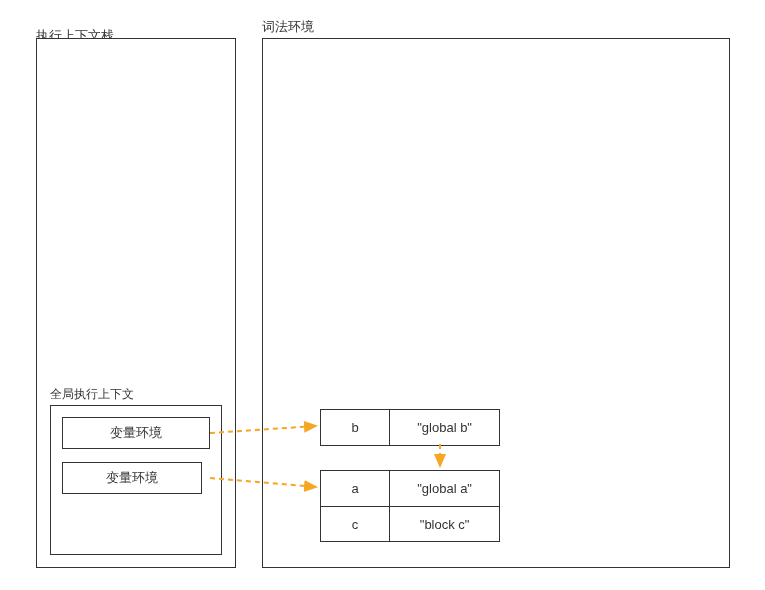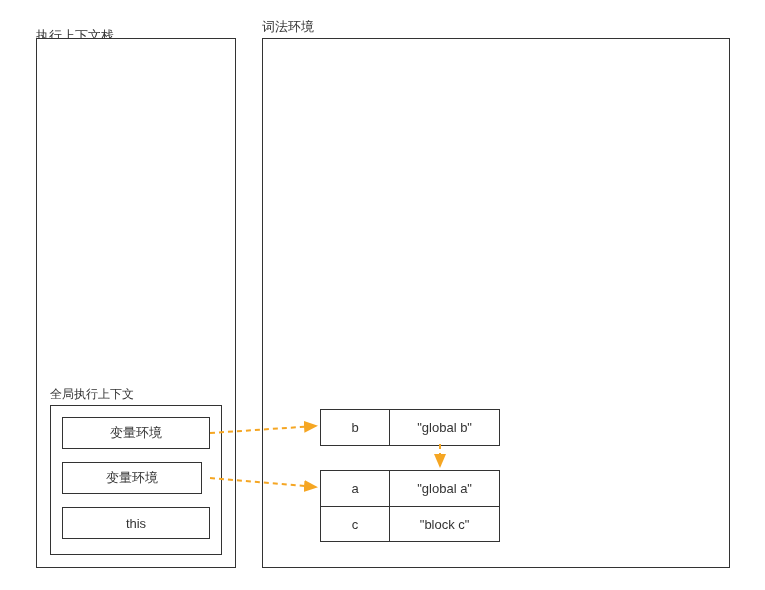--- a/index.html
+++ b/index.html
@@ -83,21 +83,20 @@
   <div class="big-box" style="left:36px; top:38px; width:200px; height:530px;"></div>
 
   <div class="label-title" style="left:262px; top:18px;">词法环境</div>
   <div class="big-box" style="left:262px; top:38px; width:468px; height:530px;"></div>
 
   <div class="global-ctx-title" style="left:50px; top:386px;">全局执行上下文</div>
   <div class="global-ctx" style="left:50px; top:405px; width:172px; height:150px;"></div>
 
   <div class="env-box" style="left:62px; top:417px; width:148px; height:32px;">变量环境</div>
   <div class="env-box" style="left:62px; top:462px; width:140px; height:32px;">变量环境</div>
-  <div class="env-box" style="left:62px; top:507px; width:148px; height:32px;">this</div>
 
   <div class="mem-table" style="left:320px; top:409px; width:180px;">
     <div class="mem-row">
       <div class="mem-cell key">b</div>
       <div class="mem-cell val">"global b"</div>
     </div>
   </div>
 
   <div class="mem-table" style="left:320px; top:470px; width:180px;">
     <div class="mem-row">

